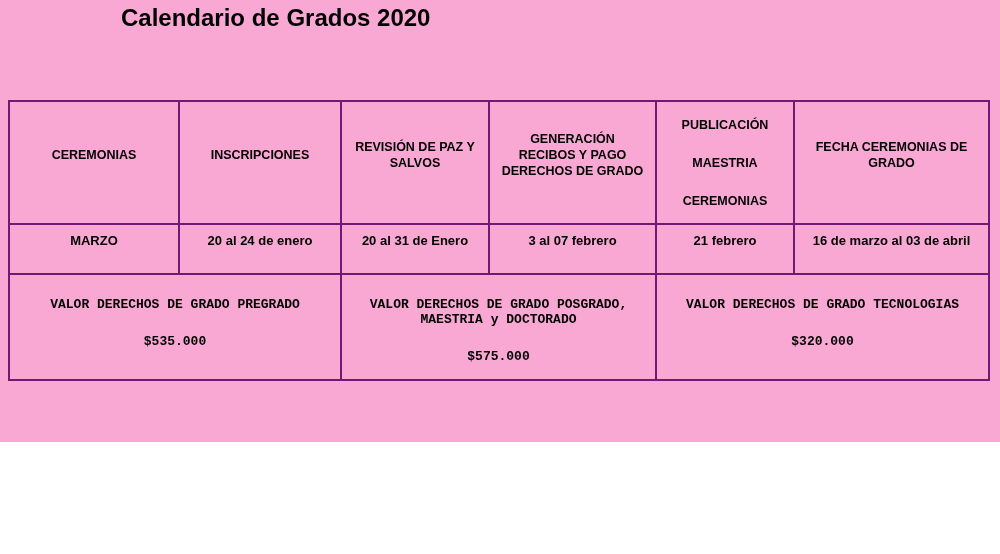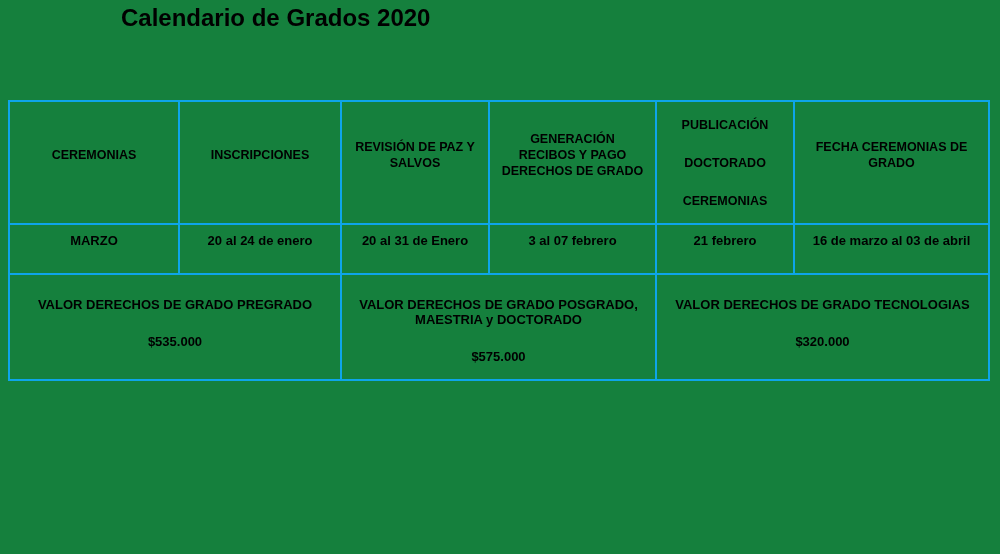--- a/index.html
+++ b/index.html
@@ -4,22 +4,22 @@
 <style>
   html, body {
     margin: 0;
     padding: 0;
     background: #ffffff;
     font-family: "Liberation Sans", sans-serif;
   }
   .page {
     position: relative;
     width: 1000px;
-    height: 554px;
-    background: #15803d;
+    height: 442px;
+    background: #f9a8d4;
     color: #000000;
     overflow: hidden;
   }
   .title {
     position: absolute;
     left: 121px;
     top: 4px;
     margin: 0;
     font-size: 24px;
     font-weight: bold;
@@ -29,33 +29,33 @@
   table.cal {
     position: absolute;
     left: 8px;
     top: 100px;
     width: 980px;
     border-collapse: collapse;
     table-layout: fixed;
   }
   table.cal th,
   table.cal td {
-    border: 2px solid #0ea5e9;
+    border: 2px solid #701a75;
     text-align: center;
     font-weight: bold;
     color: #000000;
     white-space: pre-line;
     overflow: hidden;
   }
   tr.r-header  { height: 115px; }
   tr.r-marzo   { height: 50px; padding-left: 35px; }
   tr.r-junio   { height: 55px; }
   tr.r-sept    { height: 58px; }
   tr.r-nov     { height: 59px; }
-  tr.r-footer  { height: 98px; }
+  tr.r-footer  { height: 98px; font-family: Liberation Mono, monospace; }
 
   th.hcell {
     font-size: 12.5px;
     line-height: 16px;
     vertical-align: middle;
     padding: 0 2px 16px 2px;
   }
   th.hcell-pub {
     font-size: 12.5px;
     vertical-align: top;
@@ -110,21 +110,21 @@
       <th class="hcell">CEREMONIAS</th>
       <th class="hcell">INSCRIPCIONES</th>
       <th class="hcell">REVISIÓN DE PAZ Y
 SALVOS</th>
       <th class="hcell">GENERACIÓN
 RECIBOS Y PAGO
 DERECHOS DE GRADO</th>
       <th class="hcell-pub">
         <div class="pubwrap">
           <span>PUBLICACIÓN</span>
-          <span>DOCTORADO</span>
+          <span>MAESTRIA</span>
           <span>CEREMONIAS</span>
         </div>
       </th>
       <th class="hcell">FECHA CEREMONIAS DE
 GRADO</th>
     </tr>
 
     <tr class="r-marzo">
       <td class="dcell">MARZO</td>
       <td class="dcell">20 al 24 de enero</td>

